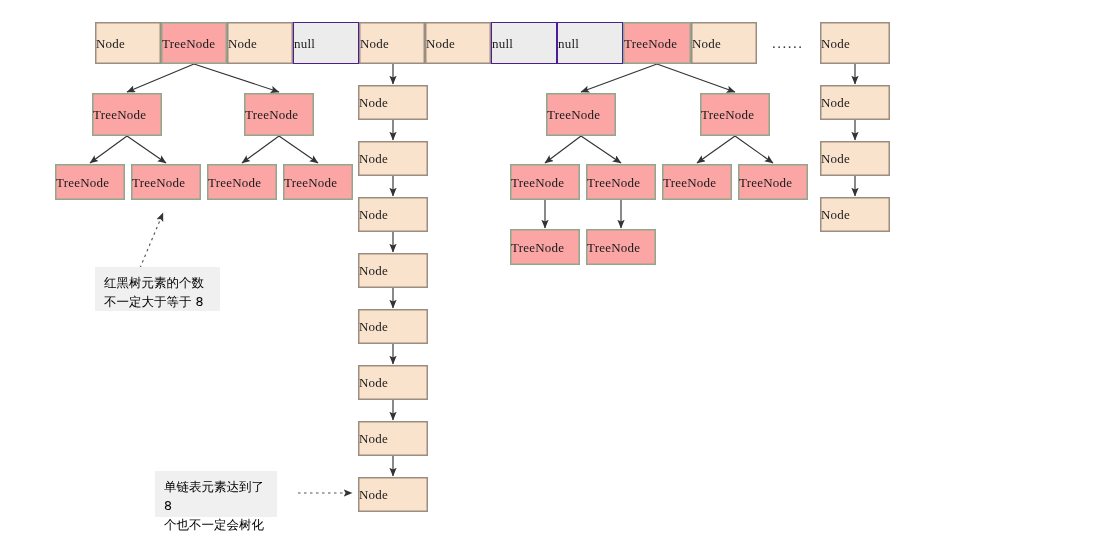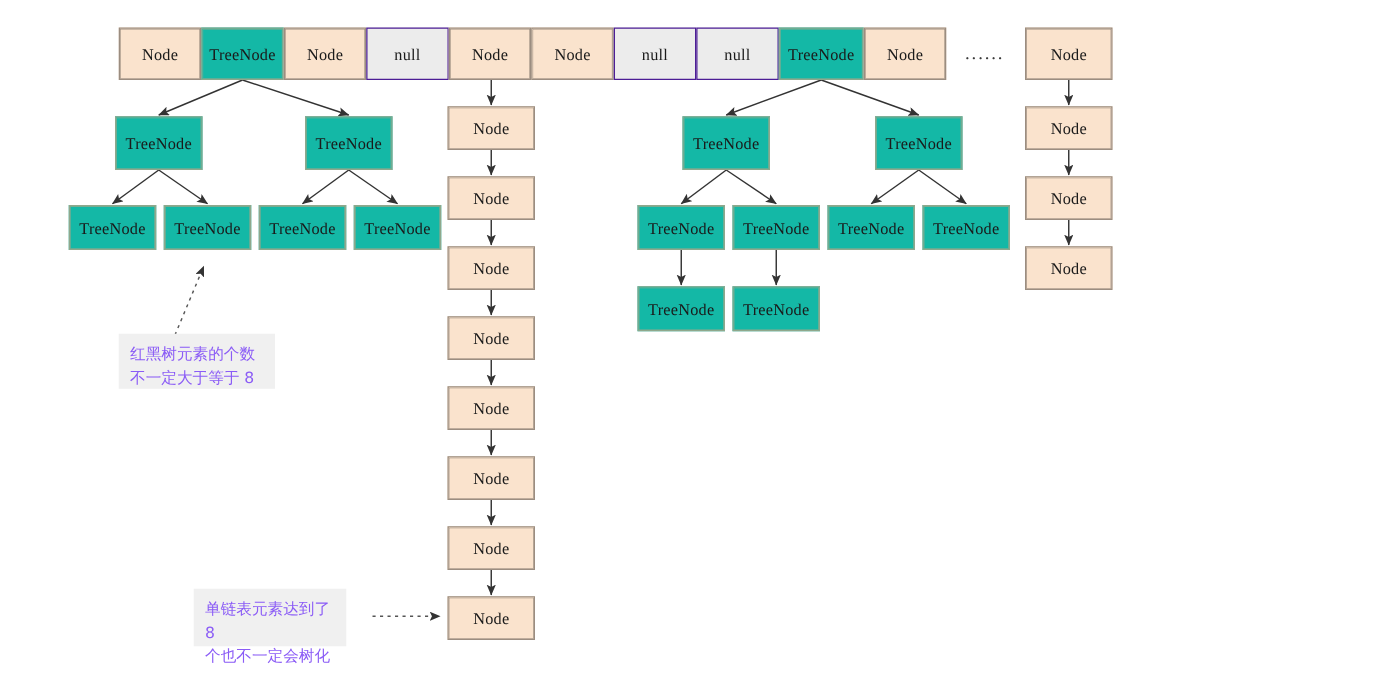--- a/index.html
+++ b/index.html
@@ -6,39 +6,39 @@
   body{
     width:1118px;height:543px;position:relative;overflow:hidden;
     font-family:"Liberation Serif","DejaVu Serif",serif;
     color:#1a1a1a;
   }
   #canvas{position:absolute;left:0;top:0;width:1118px;height:543px;}
   svg.edges{position:absolute;left:0;top:0;width:1118px;height:543px;pointer-events:none;}
 
   .box{
     position:absolute;box-sizing:border-box;
-    display:flex;align-items:center;justify-content:center;
+    display:flex;align-items:center;justify-content:flex-start;
     font-size:13px;line-height:1;letter-spacing:.2px;
     white-space:nowrap;
   }
   .node{
     background:#fae3cd;border:1px solid #9b8d80;
     box-shadow:0 0 0 0.5px #9b8d80 inset;
   }
   .treenode{
-    background:#14b8a6;border:1px solid #8fa88c;
+    background:#fca5a5;border:1px solid #8fa88c;
     box-shadow:0 0 0 0.5px #8fa88c inset;
   }
   .nullcell{
     background:#ececec;border:1px solid #4c1d95;
   }
   .arrcell{border-width:1px;}
   .note{
     position:absolute;box-sizing:border-box;
-    background:#f0f0f0;color:#8b5cf6;
+    background:#f0f0f0;color:#000000;
     font-family:"DejaVu Sans","Liberation Sans",sans-serif;
     font-size:12.5px;line-height:19px;
     padding:6px 9px 7px 9px;
     white-space:pre-line;
   }
   .dots{
     position:absolute;font-size:15px;letter-spacing:1.5px;color:#3a3a3a;
     font-family:"Liberation Serif",serif;
   }
 </style>

